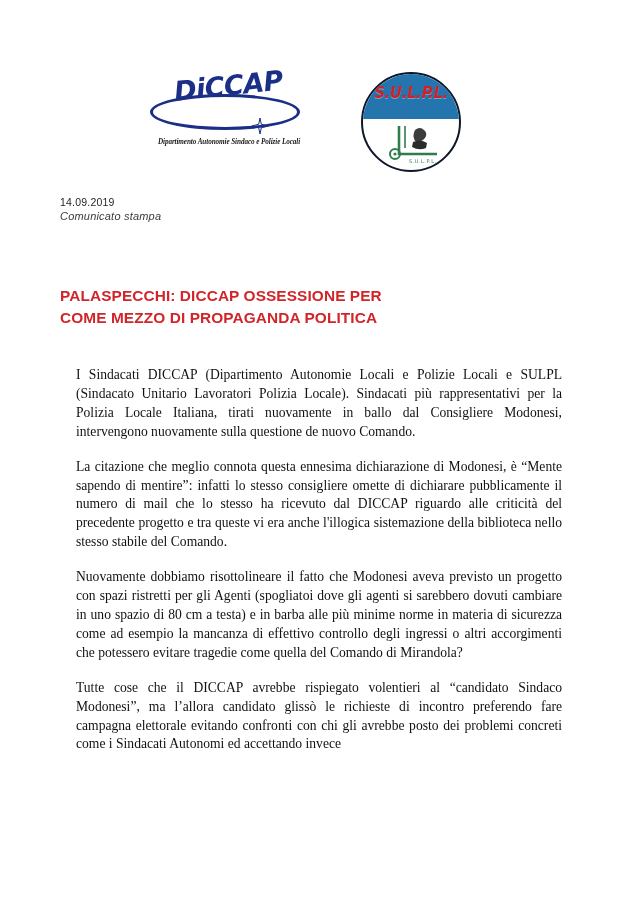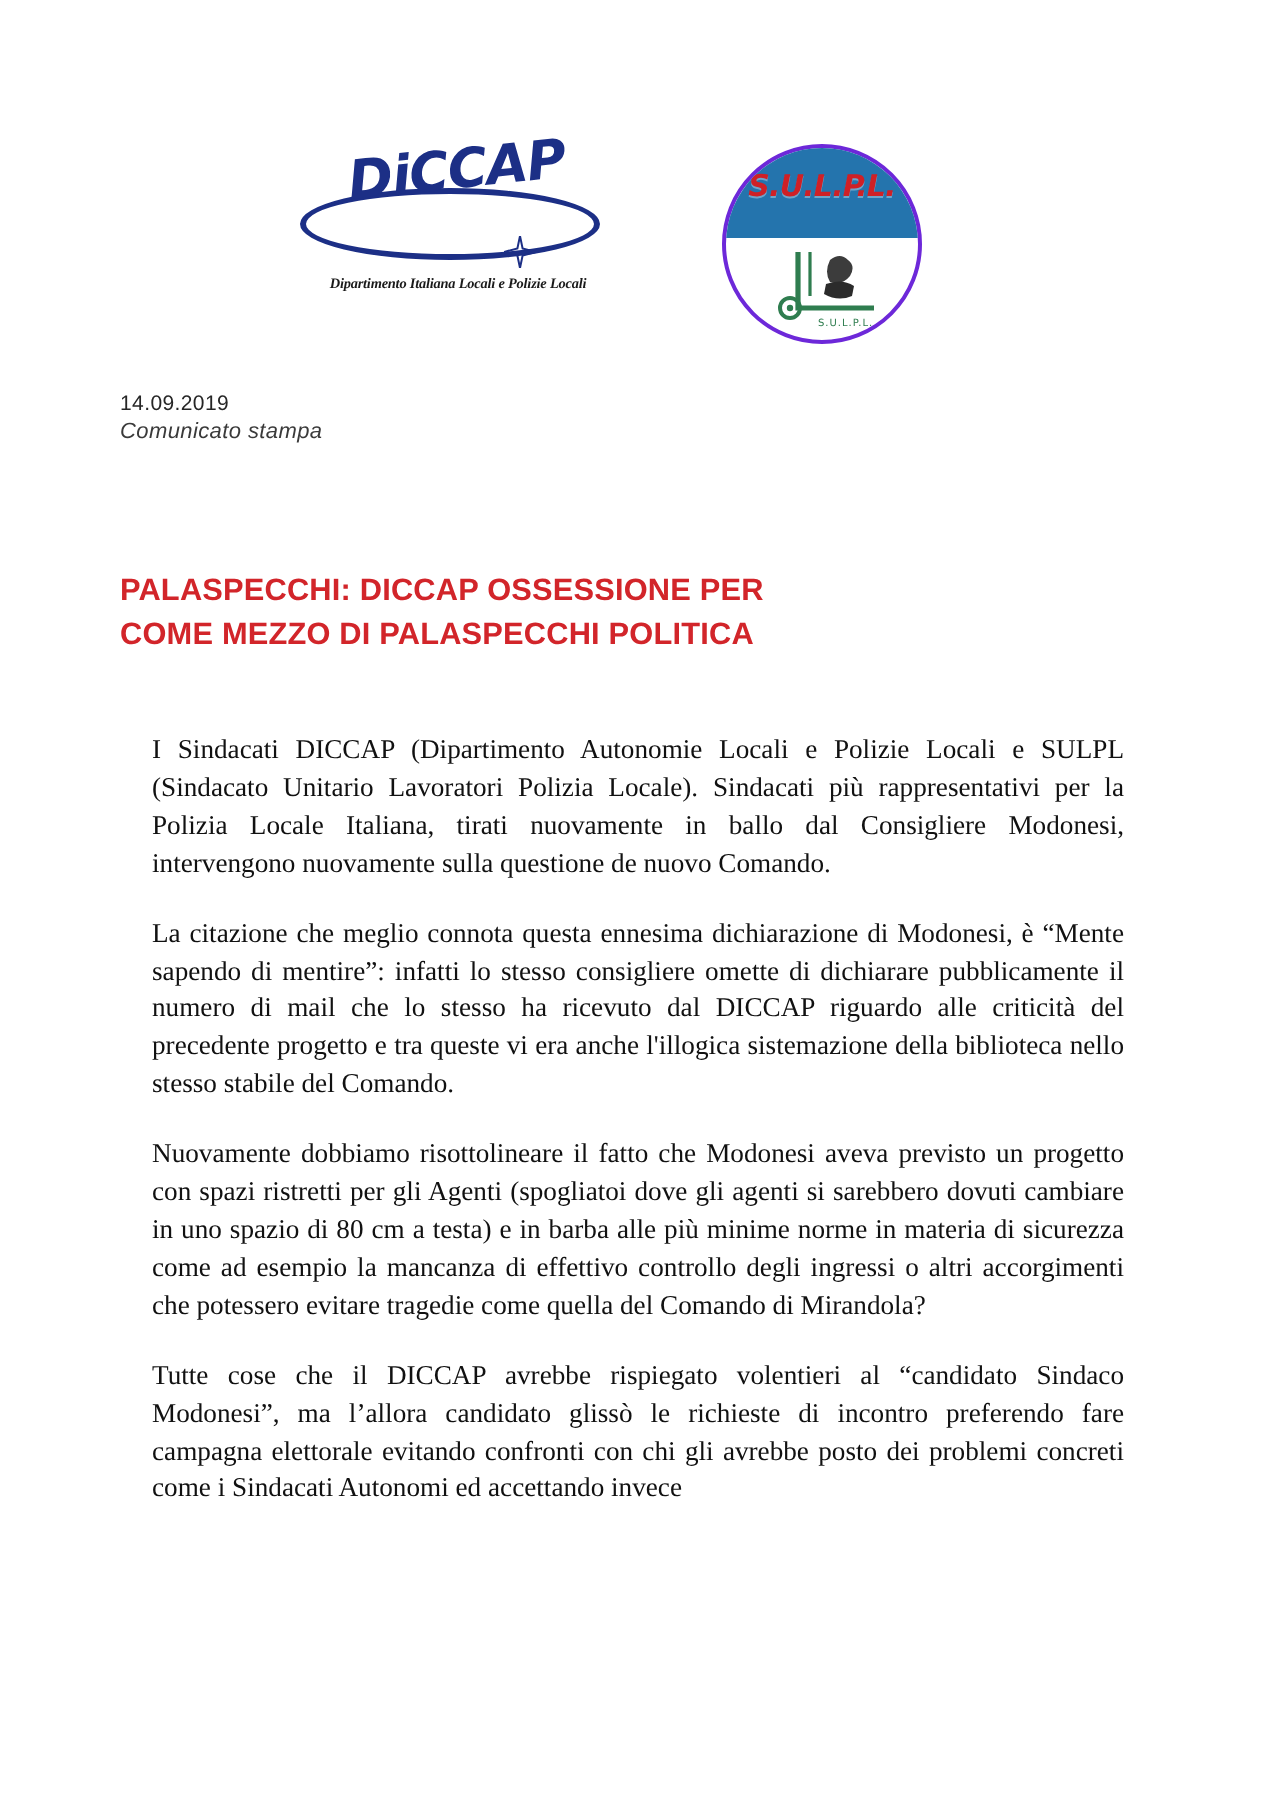--- a/index.html
+++ b/index.html
@@ -93,21 +93,21 @@
     height: 104px;
   }
   .sulpl-circle {
     position: absolute;
     left: 0;
     top: 0;
     width: 100px;
     height: 100px;
     border-radius: 50%;
     background: #ffffff;
-    border: 2px solid #6d28d9;
+    border: 2px solid #0f172a;
     box-sizing: border-box;
     overflow: hidden;
   }
   .sulpl-top {
     position: absolute;
     left: 0;
     top: 0;
     width: 100%;
     height: 47%;
     background: #2474ad;
@@ -201,21 +201,21 @@
   <div class="logo-row">
 
     <div class="diccap-logo">
       <div class="diccap-ellipse"></div>
       <div class="diccap-word">DiCCAP</div>
       <span class="diccap-star">
         <svg width="16" height="16" viewBox="0 0 16 16" aria-hidden="true">
           <path d="M8 0 L9.3 6.2 L16 8 L9.3 9.8 L8 16 L6.7 9.8 L0 8 L6.7 6.2 Z" fill="none" stroke="#1c2f86" stroke-width="1"></path>
         </svg>
       </span>
-      <div class="diccap-sub">Dipartimento Italiana Locali e Polizie Locali</div>
+      <div class="diccap-sub">Dipartimento Autonomie Sindaco e Polizie Locali</div>
     </div>
 
     <div class="sulpl-logo">
       <div class="sulpl-circle">
         <div class="sulpl-top"></div>
         <div class="sulpl-name">S.U.L.P.L.</div>
         <span class="sulpl-emblem">
           <svg width="58" height="40" viewBox="0 0 58 40" aria-hidden="true">
             <path d="M14 2 L14 30 L52 30" fill="none" stroke="#2f7d4f" stroke-width="2.6"></path>
             <path d="M20 2 L20 24" fill="none" stroke="#2f7d4f" stroke-width="1.6"></path>
@@ -231,21 +231,21 @@
 
   </div>
 
   <div class="date-block">
     <div class="doc-date">14.09.2019</div>
     <div class="doc-kind">Comunicato stampa</div>
   </div>
 
   <div class="headline">
     <div>PALASPECCHI: DICCAP OSSESSIONE PER</div>
-    <div>COME MEZZO DI PALASPECCHI POLITICA</div>
+    <div>COME MEZZO DI PROPAGANDA POLITICA</div>
   </div>
 
   <div class="body-text">
     <p>I Sindacati DICCAP (Dipartimento Autonomie Locali e Polizie Locali e SULPL (Sindacato Unitario Lavoratori Polizia Locale). Sindacati più rappresentativi per la Polizia Locale Italiana, tirati nuovamente in ballo dal Consigliere Modonesi, intervengono nuovamente sulla questione de nuovo Comando.</p>
     <p>La citazione che meglio connota questa ennesima dichiarazione di Modonesi, è “Mente sapendo di mentire”: infatti lo stesso consigliere omette di dichiarare pubblicamente il numero di mail che lo stesso ha ricevuto dal DICCAP riguardo alle criticità del precedente progetto e tra queste vi era anche l'illogica sistemazione della biblioteca nello stesso stabile del Comando.</p>
     <p>Nuovamente dobbiamo risottolineare il fatto che Modonesi aveva previsto un progetto con spazi ristretti per gli Agenti (spogliatoi dove gli agenti si sarebbero dovuti cambiare in uno spazio di 80 cm a testa) e in barba alle più minime norme in materia di sicurezza come ad esempio la mancanza di effettivo controllo degli ingressi o altri accorgimenti che potessero evitare tragedie come quella del Comando di Mirandola?</p>
     <p>Tutte cose che il DICCAP avrebbe rispiegato volentieri al “candidato Sindaco Modonesi”, ma l’allora candidato glissò le richieste di incontro preferendo fare campagna elettorale evitando confronti con chi gli avrebbe posto dei problemi concreti come i Sindacati Autonomi ed accettando invece</p>
   </div>
 
 </div>

